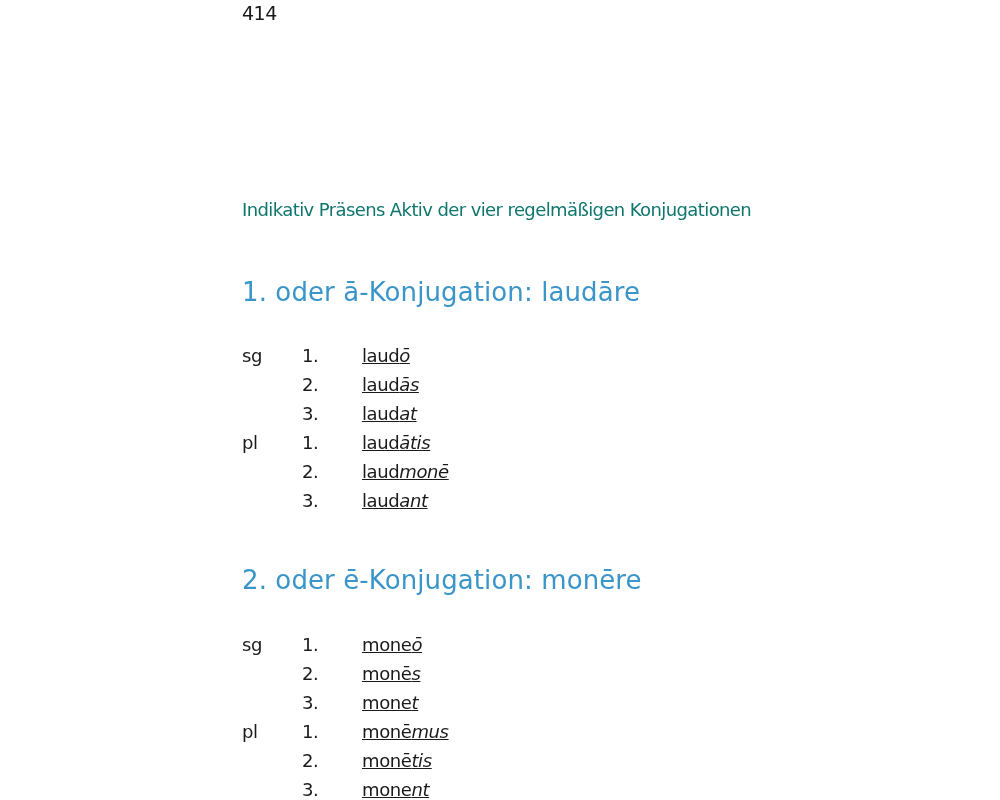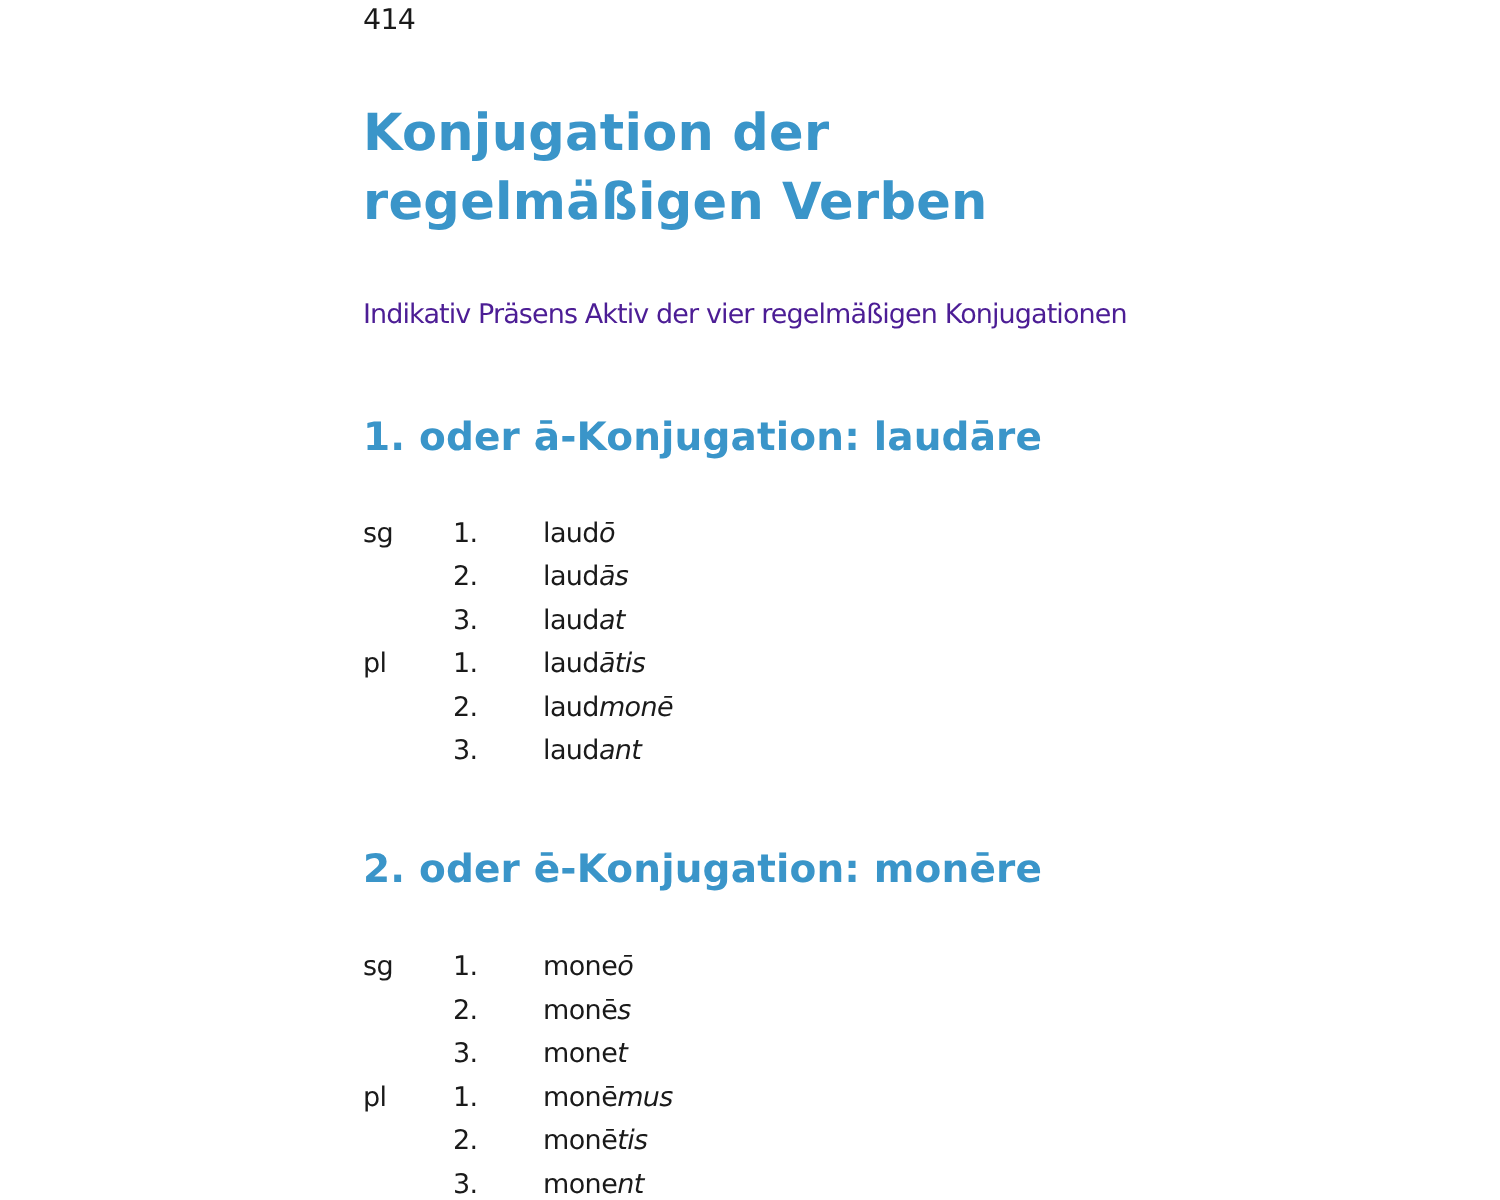--- a/index.html
+++ b/index.html
@@ -34,28 +34,28 @@
       line-height: 46px;
       color: #3a95c9;
       letter-spacing: 0.2px;
     }
     .subtitle {
       position: absolute;
       left: 242px;
       top: 199px;
       font-size: 18px;
       letter-spacing: -0.6px;
-      color: #4c1d95;
+      color: #0f766e;
     }
     .section-heading {
       position: absolute;
       left: 242px;
       margin: 0;
       font-size: 26px;
-      font-weight: bold;
+      font-weight: normal;
       color: #3a95c9;
       letter-spacing: 0.1px;
     }
     .conj-table {
       position: absolute;
       left: 242px;
       font-size: 18px;
       letter-spacing: -0.4px;
     }
     .conj-row {
@@ -67,33 +67,33 @@
       position: absolute;
       left: 0;
     }
     .person {
       position: absolute;
       left: 60px;
     }
     .form {
       position: absolute;
       left: 120px;
+      text-decoration: underline;
     }
     .form .ending {
       font-style: italic;
     }
   </style>
 </head>
 <body>
 
 <div class="page-number">414</div>
 
 <h1 class="page-title">
-  <span>Konjugation der</span><br>
-  <span>regelmäßigen Verben</span>
+  <br>
 </h1>
 
 <div class="subtitle">Indikativ Präsens Aktiv der vier regelmäßigen Konjugationen</div>
 
 <h2 class="section-heading" style="top:277px;">1. oder ā-Konjugation: laudāre</h2>
 
 <div class="conj-table" style="top:341px;">
   <div class="conj-row">
     <span class="num-label">sg</span>
     <span class="person">1.</span>

